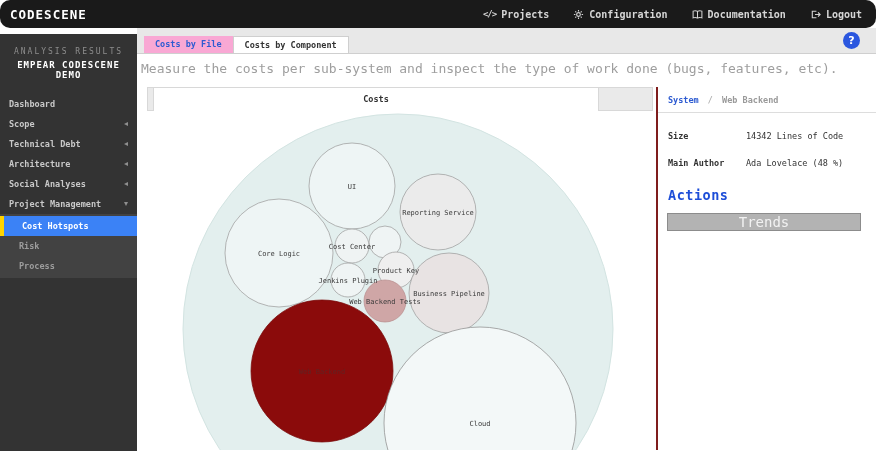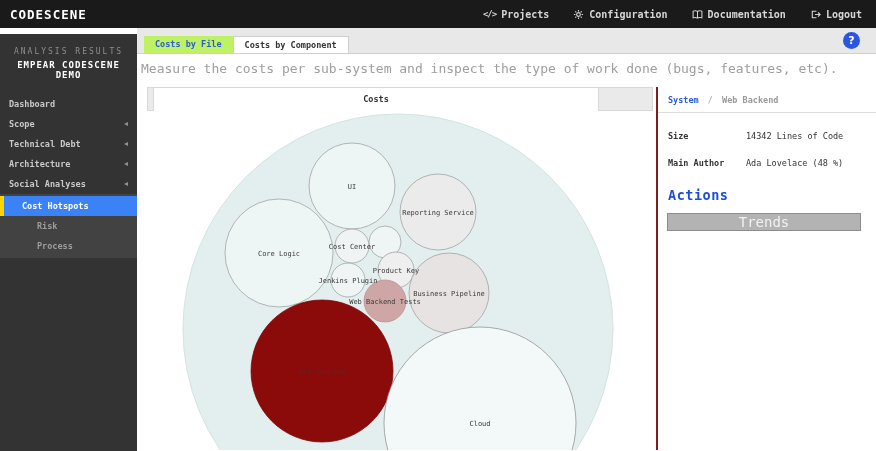--- a/index.html
+++ b/index.html
@@ -6,21 +6,21 @@
   html,body { width:876px; height:451px; overflow:hidden; }
   body {
     font-family:"DejaVu Sans Mono","Liberation Mono",monospace;
     background:#ffffff; position:relative; font-size:10px; color:#333;
   }
 
   
   .navbar {
     position:absolute; top:0; left:0; width:876px; height:28px;
     background:#1a1a1a; display:flex; align-items:center;
-    justify-content:space-between; z-index:20;
+    justify-content:space-between; z-index:20;border-radius:10px;
   }
   .logo {
     color:#fff; font-weight:bold; font-size:12.5px; letter-spacing:1px;
     padding-left:10px; cursor:pointer;
   }
   .nav-items { display:flex; align-items:center; gap:24px; padding-right:14px; }
   .nav-item {
     color:#d6d6d6; font-size:10px; font-weight:bold; display:flex;
     align-items:center; gap:5px; cursor:pointer; white-space:nowrap;
   }
@@ -36,37 +36,37 @@
   .sidebar-head .line1 { color:#8d8d8d; font-size:8px; letter-spacing:2px; }
   .sidebar-head .line2 { color:#ffffff; font-size:9px; font-weight:bold; letter-spacing:1px; margin-top:4px; }
   .menu { margin-top:2px; }
   .menu-item {
     height:20px; line-height:20px; padding:0 9px; color:#c9c9c9;
     font-size:8.5px; font-weight:bold; display:flex;
     justify-content:space-between; align-items:center; cursor:pointer;
   }
   .menu-item .arrow { color:#8f8f8f; font-size:8px; font-family:"DejaVu Sans",sans-serif; }
   .submenu { background:#424242; padding:2px 0; }
-  .submenu .menu-item { padding-left:37px; color:#9d9d9d; }
+  .submenu .menu-item { padding-left:19px; color:#9d9d9d; }
   .submenu .menu-item.active {
     color:#ffffff; background:#3b82f6;
     border-left:4px solid #ffd400; padding-left:18px;
   }
 
   
   .main { position:absolute; left:137px; top:28px; width:739px; height:423px; background:#fff; }
   .tabstrip {
     height:26px; background:#e8e8e8; border-bottom:1px solid #cfcfcf;
     display:flex; align-items:flex-end; padding-left:7px; position:relative;
   }
   .tab {
     height:17px; line-height:17px; padding:0 11px; font-size:8.5px;
     font-weight:bold; cursor:pointer;
   }
-  .tab.inactive { background:#bef264; color:#2d5bd1; }
+  .tab.inactive { background:#f9a8d4; color:#2d5bd1; }
   .tab.active { background:#ffffff; color:#333; border:1px solid #cfcfcf; border-bottom:none; }
   .help-icon {
     position:absolute; right:16px; top:4px; width:17px; height:17px;
     border-radius:50%; background:#2b57df; color:#fff; font-size:11px;
     font-weight:bold; display:flex; align-items:center; justify-content:center;
     cursor:pointer; font-family:"DejaVu Sans",sans-serif;
   }
   .subtitle {
     padding:7px 0 0 4px; font-size:13px; color:#9e9e9e; height:33px;
     white-space:nowrap;
@@ -171,20 +171,24 @@
       <span>Technical Debt</span>
       <span class="arrow">◂</span>
     </div>
     <div class="menu-item">
       <span>Architecture</span>
       <span class="arrow">◂</span>
     </div>
     <div class="menu-item">
       <span>Social Analyses</span>
       <span class="arrow">◂</span>
+    </div>
+    <div class="menu-item">
+      <span>Project Management</span>
+      <span class="arrow">▾</span>
     </div>
     <div class="submenu">
       <div class="menu-item active">
         <span>Cost Hotspots</span>
       </div>
       <div class="menu-item">
         <span>Risk</span>
       </div>
       <div class="menu-item">
         <span>Process</span>

